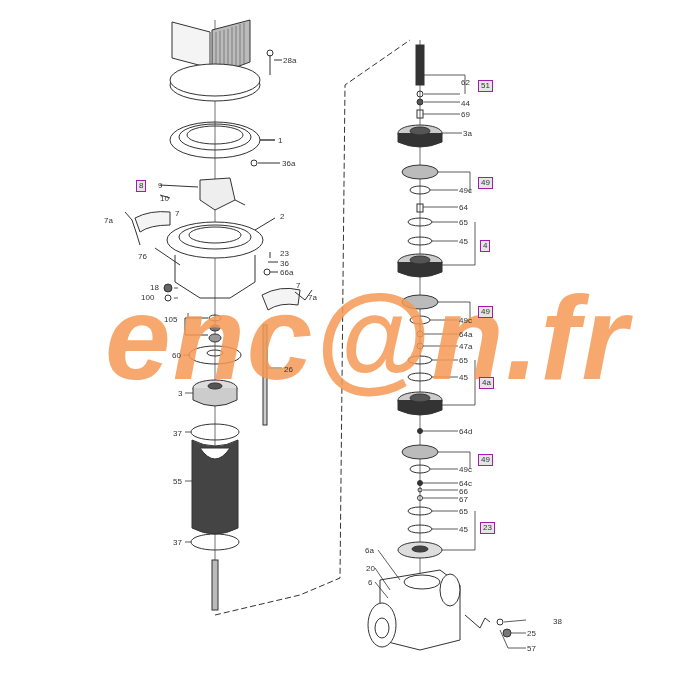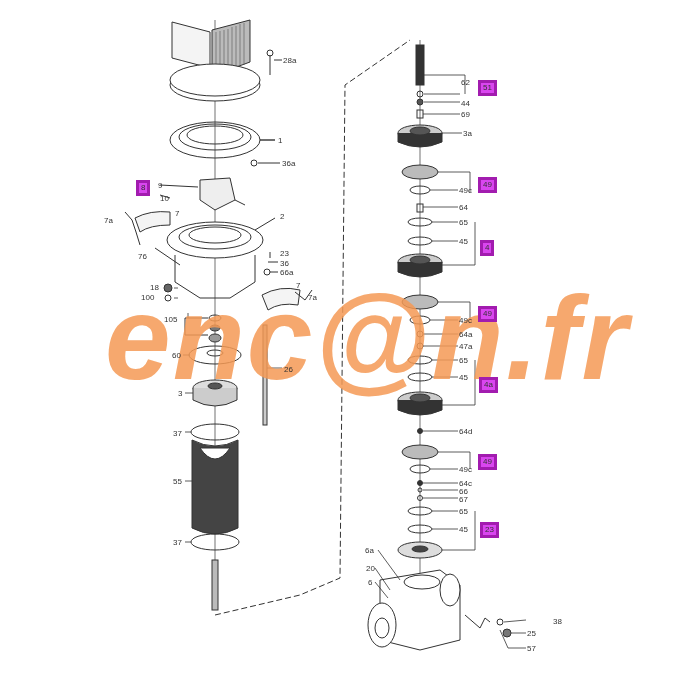--- a/index.html
+++ b/index.html
@@ -1,19 +1,19 @@
 <!DOCTYPE html>
 <html><head>
 <meta charset="utf-8">
 <style>
   html,body{margin:0;padding:0;background:#ffffff;}
   #stage{position:relative;width:680px;height:680px;overflow:hidden;background:#ffffff;font-family:"Liberation Sans",sans-serif;}
   svg.diagram{position:absolute;left:0;top:0;width:680px;height:680px;}
   .lbl{position:absolute;font-size:8px;color:#333;line-height:9px;white-space:nowrap;font-family:"Liberation Sans",sans-serif;}
-  .box{position:absolute;border:3px solid #a21caf;font-size:8px;color:#333;line-height:10px;padding:0 2px;background:#d946ef;font-family:"Liberation Sans",sans-serif;}
+  .box{position:absolute;border:1px solid #a21caf;font-size:8px;color:#333;line-height:10px;padding:0 2px;background:#e5e5e5;font-family:"Liberation Sans",sans-serif;}
   .wm{position:absolute;left:105px;top:278px;font-family:"Liberation Sans",sans-serif;font-weight:bold;font-style:italic;font-size:118px;letter-spacing:2px;color:#f59a55;opacity:0.85;line-height:120px;}
 </style>
 </head>
 <body>
 
 <div id="stage">
 
   <svg class="diagram" viewBox="0 0 680 680" xmlns="http://www.w3.org/2000/svg">
     <g fill="none" stroke="#333" stroke-width="1">
 

